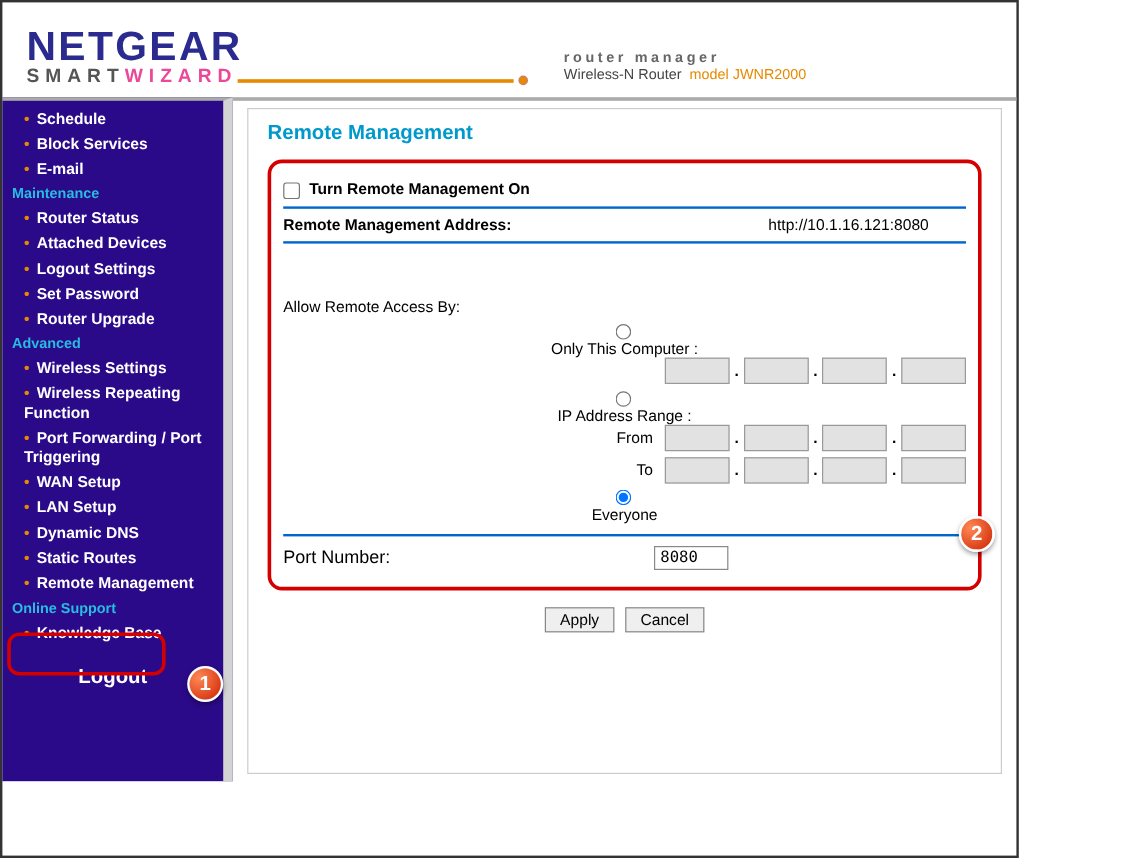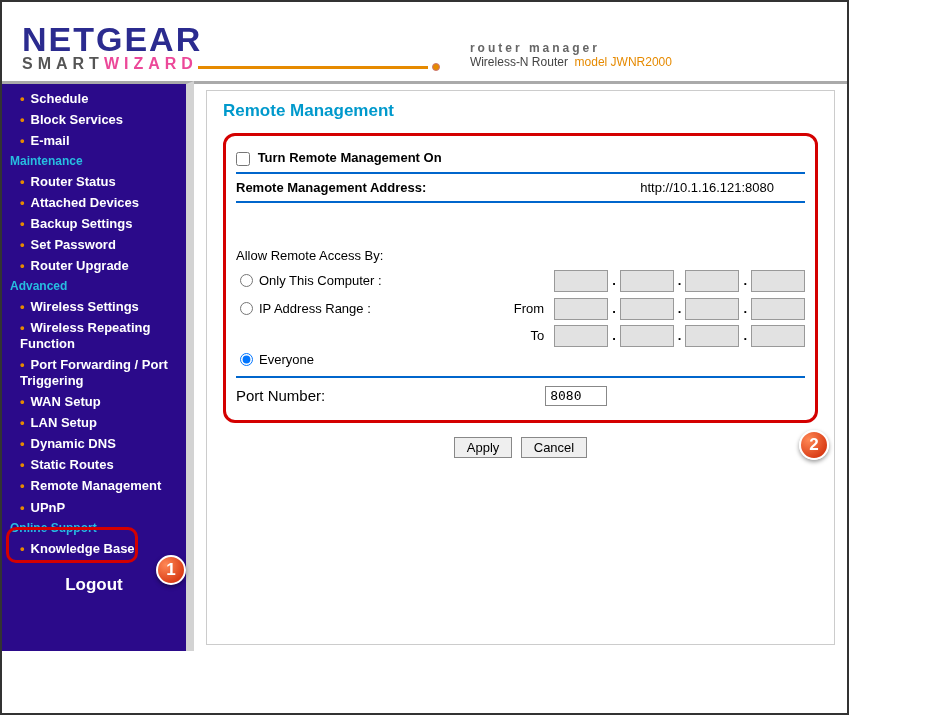--- a/index.html
+++ b/index.html
@@ -31,21 +31,21 @@
 .content { flex: 1; padding: 6px 12px; position: relative; border-top: 3px solid #aaa;}
 .content-inner { border: 1px solid #ccc; height: 100%; padding: 10px 16px; position: relative; }
 .page-title { color: #0099cc; font-size: 17px; font-weight: bold; margin-bottom: 12px; }
 .highlight-box { border: 3px solid #d40000; border-radius: 12px; padding: 8px 10px 10px 10px; }
 .row-section { border-bottom: 2px solid #0066cc; padding: 6px 0; font-size: 13px; }
 .row-section.last { border-bottom: none; }
 .row-section label { font-weight: bold; }
 .rm-address { display: flex; gap: 24px; }
 .rm-address .lbl { font-weight: bold; }
 .rm-address .val { margin-left: 190px; font-weight: normal; font-size: 13px; }
-.access-row { display: flex; align-items: center; padding: 3px 0; font-size: 13px; }
+.access-row { display: flex; align-items: center; padding: 3px 0; font-size: 13px; flex-direction: column; }
 .ip-boxes { display: flex; gap: 4px; margin-left: auto; align-items: center; }
 .ip-boxes .dot { font-weight: bold; }
 .ip-boxes input { width: 54px; height: 22px; background: #e2e2e2; border: 1px solid #999; }
 .from-to { text-align: right; width: 40px; font-size: 13px; margin-right: 6px; }
 .port-row { display: flex; align-items: center; padding: 8px 0 4px 0; }
 .port-row .lbl { font-weight: normal; font-size: 15px; }
 .port-input { margin-left: 220px; width: 62px; height: 20px; border: 1px solid #888; font-family: monospace; font-size: 13px; padding: 0 4px; }
 .buttons { text-align: center; margin-top: 14px; }
 .buttons button { font-size: 13px; padding: 2px 12px; background: #efefef; border: 1px solid #888; margin: 0 2px; }
 .badge { position: absolute; width: 30px; height: 30px; background: radial-gradient(circle at 30% 30%, #ff8855, #cc2200); border-radius: 50%; color: #fff; font-weight: bold; font-size: 17px; display: flex; align-items: center; justify-content: center; box-shadow: 0 2px 4px rgba(0,0,0,0.4); border: 2px solid #fff; }
@@ -82,33 +82,32 @@
 
   <div class="main-row">
     <div class="sidebar">
       <ul>
         <li class="item">Schedule</li>
         <li class="item">Block Services</li>
         <li class="item">E-mail</li>
         <li class="heading">Maintenance</li>
         <li class="item">Router Status</li>
         <li class="item">Attached Devices</li>
-        <li class="item">Backup Settings</li>
+        <li class="item">Logout Settings</li>
         <li class="item">Set Password</li>
         <li class="item">Router Upgrade</li>
         <li class="heading">Advanced</li>
         <li class="item">Wireless Settings</li>
         <li class="item multi">Wireless Repeating Function</li>
         <li class="item multi">Port Forwarding / Port Triggering</li>
         <li class="item">WAN Setup</li>
         <li class="item">LAN Setup</li>
         <li class="item">Dynamic DNS</li>
         <li class="item">Static Routes</li>
         <li class="item multi">Remote Management</li>
-        <li class="item">UPnP</li>
         <li class="support">Online Support</li>
         <li class="item">Knowledge Base</li>
       </ul>
       <div class="logout">Logout</div>
     </div>
 
     <div class="content">
       <div class="content-inner">
         <div class="page-title">Remote Management</div>
 

